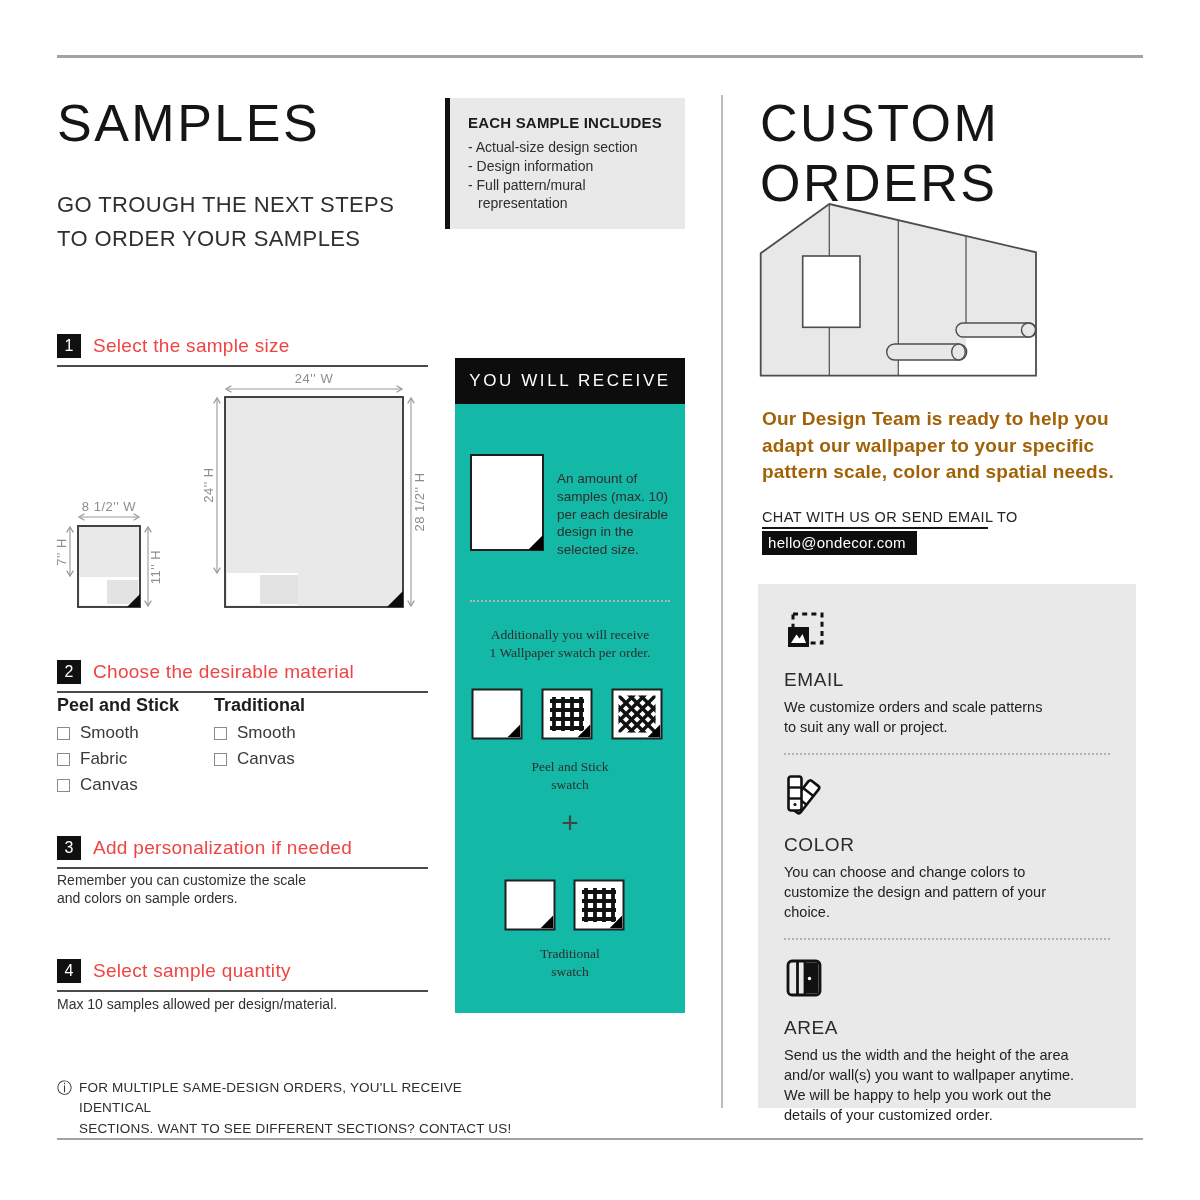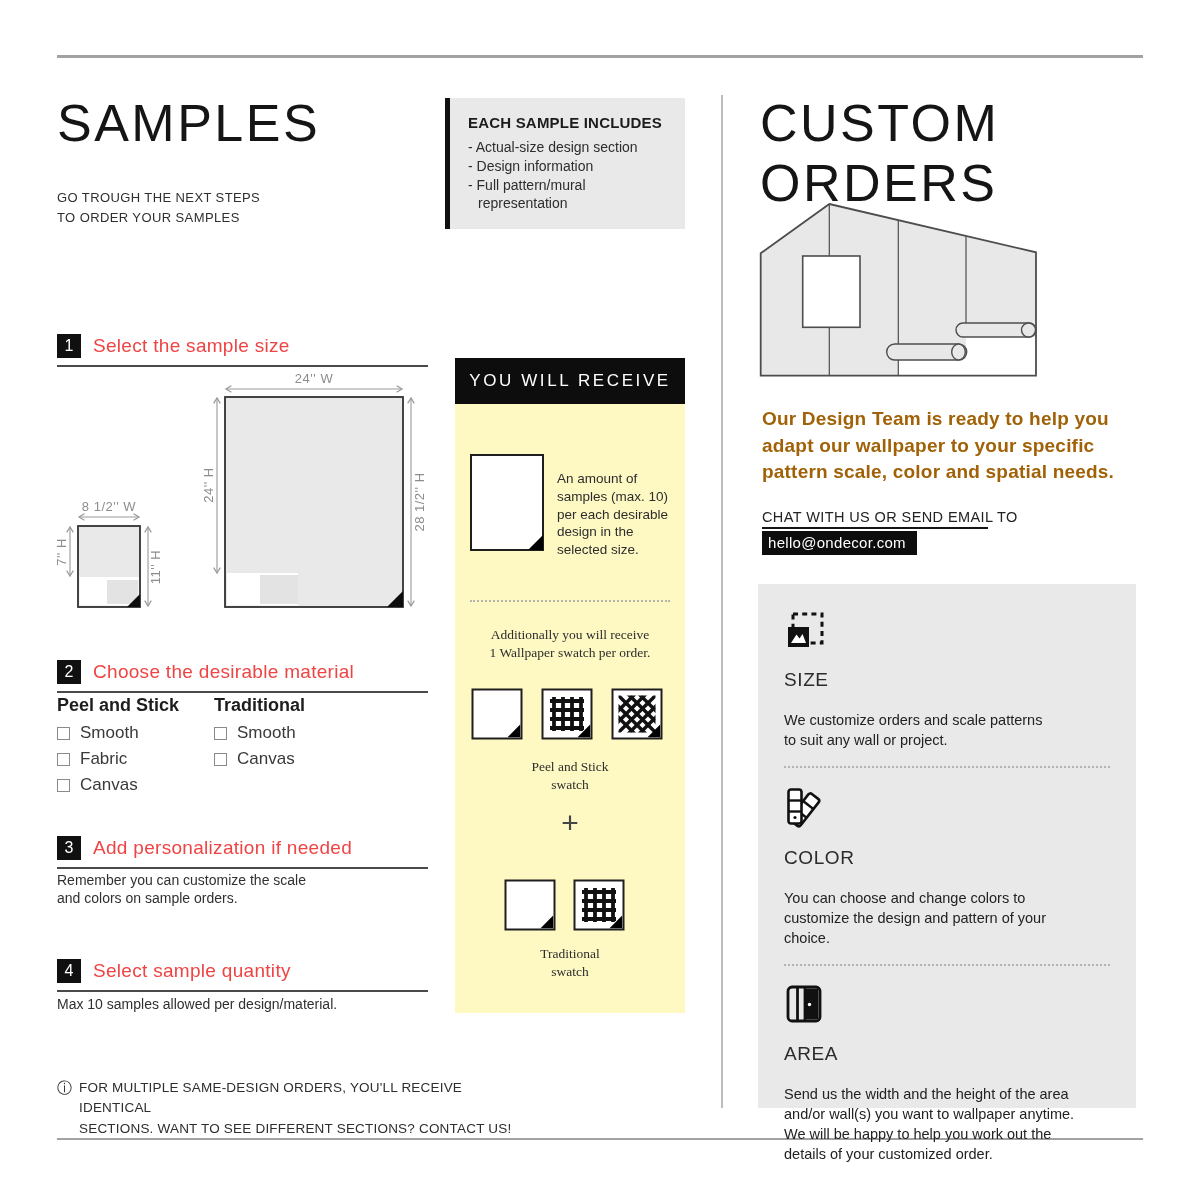--- a/index.html
+++ b/index.html
@@ -10,21 +10,21 @@
   }
   .abs { position:absolute; }
   .pre { white-space:pre-line; }
 
   
   .h-rule { position:absolute; left:57px; width:1086px; height:3px; background:#a2a2a2; }
   .v-divider { position:absolute; left:721px; top:95px; width:2px; height:1013px; background:#bcbcbc; }
 
   
   .big-title { font-size:52px; letter-spacing:2.5px; color:#151515; font-weight:400; }
-  .intro { font-size:13px; line-height:1.55; letter-spacing:0.4px; color:#2f2f2f; }
+  .intro { font-size:22px; line-height:1.55; letter-spacing:0.4px; color:#2f2f2f; }
 
   
   .includes-box {
     left:445px; top:98px; width:240px; min-height:131px;
     background:#e9e9e9; border-left:5px solid #111; padding:16px 12px 14px 18px;
   }
   .includes-box h3 { font-size:15px; font-weight:700; letter-spacing:0.2px; color:#1c1c1c; margin-bottom:7px; }
   .includes-box li { list-style:none; font-size:14px; line-height:1.34; color:#2d2d2d;
                      padding-left:10px; text-indent:-10px; }
   .includes-box li::before { content:"- "; }
@@ -42,21 +42,21 @@
   .mat-col li { list-style:none; font-size:17px; color:#3a3a3a; margin-bottom:6px; display:flex; align-items:center; }
   .mat-col .cb { display:inline-block; width:13px; height:13px; border:1.5px solid #8a8a8a;
                  margin-right:10px; background:#fff; }
 
   
   .footnote { left:57px; top:1078px; width:480px; position:absolute; }
   .footnote .ic { position:absolute; left:0; top:1px; font-size:15px; color:#2f2f2f; }
   .footnote p { padding-left:22px; font-size:13.5px; letter-spacing:0.2px; line-height:1.5; color:#2e2e2e; }
 
   
-  .receive-panel { left:455px; top:358px; width:230px; height:655px; background:#fef9c3; }
+  .receive-panel { left:455px; top:358px; width:230px; height:655px; background:#14b8a6; }
   .receive-header { position:absolute; left:0; top:0; width:230px; height:46px; background:#0d0d0d;
                     color:#fff; font-size:17px; letter-spacing:2.6px; display:flex;
                     align-items:center; justify-content:center; }
   .fold-card { position:absolute; background:#fff; border:2px solid #1f1f1f; }
   .fold-card::after { content:""; position:absolute; right:-1px; bottom:-1px;
                       border-style:solid; border-width:0 0 15px 15px;
                       border-color:transparent transparent #000 transparent; }
   .amount-text { position:absolute; left:102px; top:112px; width:124px; font-size:13.5px; line-height:1.32; color:#2d2d2d; }
   .dotted { border-top:2px dotted #b3b3b3; }
   .center-text { text-align:center;font-family:Liberation Serif, serif; }
@@ -65,21 +65,21 @@
 
   
   .custom-body { font-size:19px; line-height:1.4; letter-spacing:0.2px; color:#a16207;font-weight:bold; }
   .chat-label { font-size:14.5px; letter-spacing:0.4px; color:#232323; }
   .chat-underline { position:absolute; left:762px; top:527px; width:226px; height:2px; background:#141414; }
   .email-chip { display:inline-block; background:#0d0d0d; color:#fff; font-size:15px;
                 padding:3px 11px 4px 6px; letter-spacing:0.3px; }
 
   .features-panel { left:758px; top:584px; width:378px; height:524px; background:#e9e9e9; padding:26px 26px 20px 26px; }
   .feature .fname { font-size:19px; letter-spacing:0.6px; color:#2b2b2b; margin-top:15px; }
-  .feature .fdesc { font-size:14.5px; line-height:1.38; color:#222; margin-top:19px; }
+  .feature .fdesc { font-size:14.5px; line-height:1.38; color:#222; margin-top:6px; }
   .feature-divider { border-top:2px dotted #b3b3b3; margin:16px 0 18px 0; }
 
   svg text { font-family:"Liberation Sans", sans-serif; }
   .dim-label { font-size:13px; fill:#8d8d8d; letter-spacing:0.5px; }
 </style>
 </head>
 <body>
 
 <div class="page">
 
@@ -307,21 +307,21 @@
   <span class="abs email-chip" style="left:762px; top:531px;">hello@ondecor.com</span>
 
   <div class="abs features-panel">
 
     <div class="feature">
       <svg width="42" height="40" viewBox="0 0 42 40">
         <rect x="9" y="4" width="29" height="29" fill="none" stroke="#111" stroke-width="3" stroke-dasharray="5 4.2"></rect>
         <rect x="4" y="17" width="21" height="20" fill="#111"></rect>
         <polygon points="7,33 12.5,24.5 15.5,28.5 18.5,24 22,33" fill="#fff"></polygon>
       </svg>
-      <div class="fname">SIZE</div>
+      <div class="fname">EMAIL</div>
       <div class="fdesc pre">We customize orders and scale patterns
 to suit any wall or project.</div>
     </div>
     <div class="feature-divider"></div>
 
     <div class="feature">
       <svg width="44" height="42" viewBox="0 0 44 42">
         <g transform="rotate(38 11 36)">
           <rect x="4.5" y="3.5" width="13" height="34" rx="2.5" fill="#fff" stroke="#111" stroke-width="2.6"></rect>
           <line x1="4.5" y1="14.5" x2="17.5" y2="14.5" stroke="#111" stroke-width="2.4"></line>

